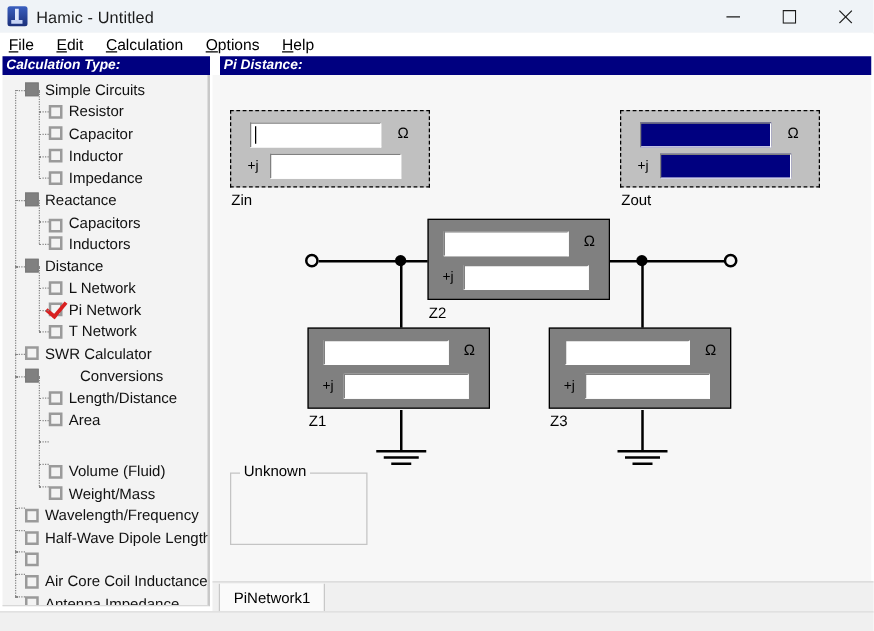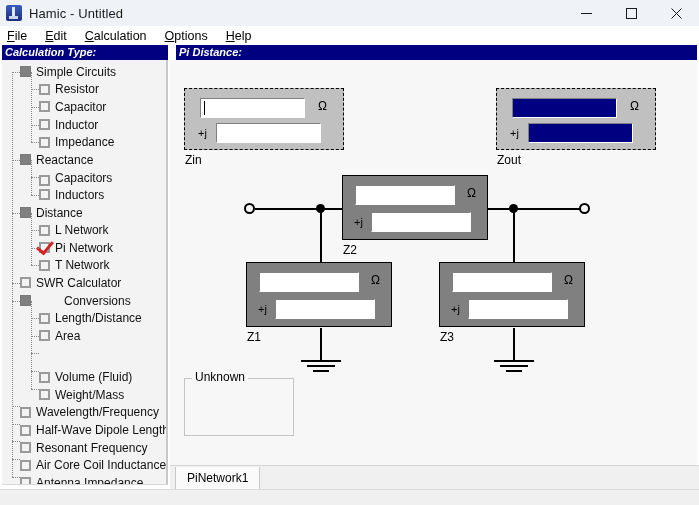--- a/index.html
+++ b/index.html
@@ -427,21 +427,20 @@
       <div class="tree-row" style="height: 17.6px; padding-left: 18px;">
         <span class="box leaf"></span>
         <span class="lbl">Wavelength/Frequency</span>
       </div>
       <div class="tree-row" style="height: 17.6px; padding-left: 18px;">
         <span class="box leaf"></span>
         <span class="lbl">Half-Wave Dipole Length</span>
       </div>
       <div class="tree-row" style="height: 17.6px; padding-left: 18px;">
         <span class="box leaf"></span>
-        <span class="lbl">Resonant Frequency</span>
       </div>
       <div class="tree-row" style="height: 17.6px; padding-left: 18px;">
         <span class="box leaf"></span>
         <span class="lbl">Air Core Coil Inductance</span>
       </div>
       <div class="tree-row" style="height: 17.6px; padding-left: 18px;">
         <span class="box leaf"></span>
         <span class="lbl">Antenna Impedance</span>
       </div>
       <div class="conn-v" style="left: 10px; top: 11.8px; height: 404.8px;"></div>

